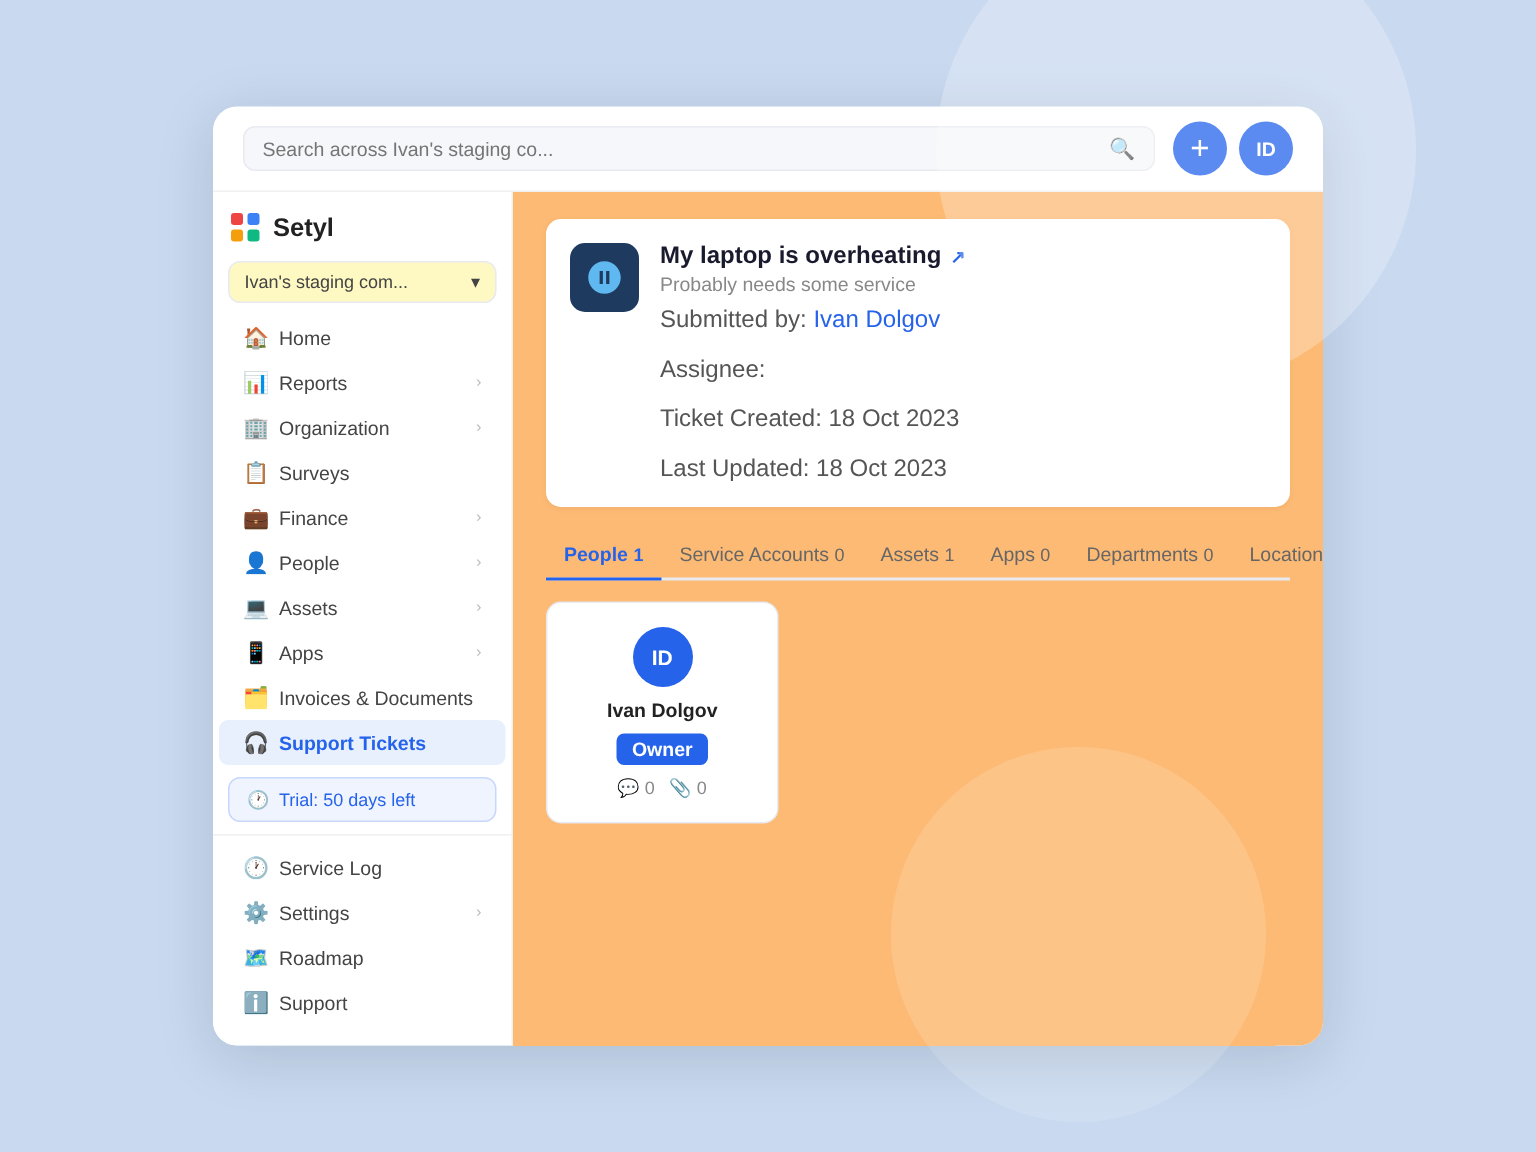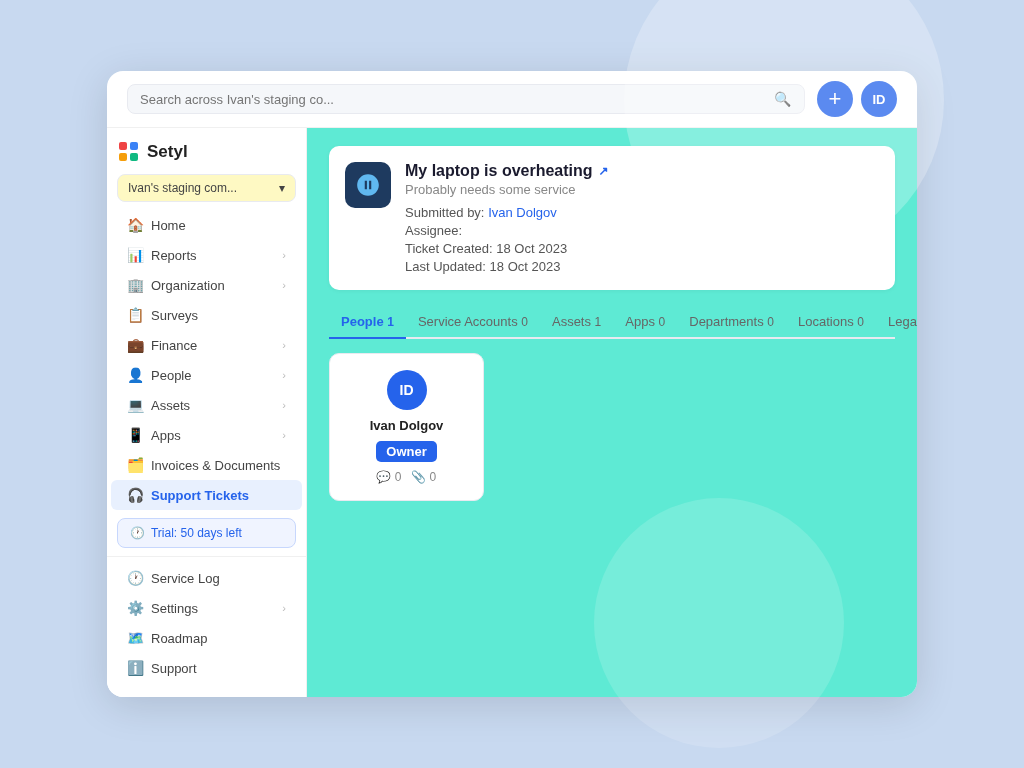--- a/index.html
+++ b/index.html
@@ -31,21 +31,21 @@
       position: absolute;
       width: 250px; height: 250px;
       border-radius: 50%;
       background: rgba(255,255,255,0.15);
       bottom: 20px; right: 180px;
     }
     .app-window {
       background: #fff;
       border-radius: 16px;
       box-shadow: 0 8px 40px rgba(0,0,0,0.13);
-      width: 810px;
+      width: 740px;
       min-height: 440px;
       display: flex;
       flex-direction: column;
       overflow: hidden;
     }
     
     .app-header {
       display: flex;
       align-items: center;
       padding: 10px 20px;
@@ -204,21 +204,21 @@
       display: flex;
       flex-direction: column;
       gap: 0;
       border-top: 1px solid #f0f0f0;
       padding-top: 6px;
     }
     
     .main-content {
       flex: 1;
       padding: 18px 22px;
-      background: #5eead4;
+      background: #fdba74;
       overflow-y: auto;
     }
     
     .ticket-header {
       display: flex;
       align-items: flex-start;
       gap: 14px;
       background: #fff;
       border-radius: 10px;
       padding: 16px;
@@ -246,25 +246,25 @@
     .ext-link-icon {
       color: #2563eb;
       font-size: 12px;
     }
     .ticket-info .subtitle {
       font-size: 13px;
       color: #888;
       margin-bottom: 8px;
     }
     .ticket-meta {
-      font-size: 13px;
+      font-size: 16px;
       color: #555;
       display: flex;
       flex-direction: column;
-      gap: 3px;
+      gap: 15px;
     }
     .ticket-meta a {
       color: #2563eb;
       text-decoration: none;
     }
     
     .tabs {
       display: flex;
       gap: 0;
       border-bottom: 2px solid #e8eaf0;

